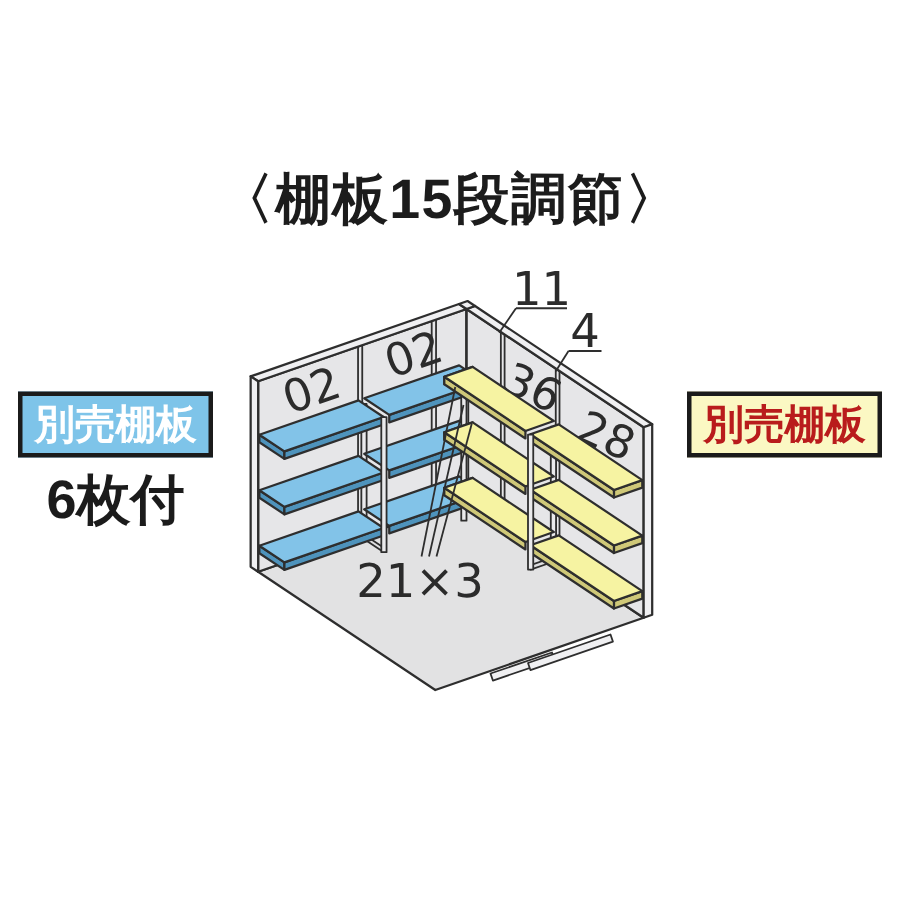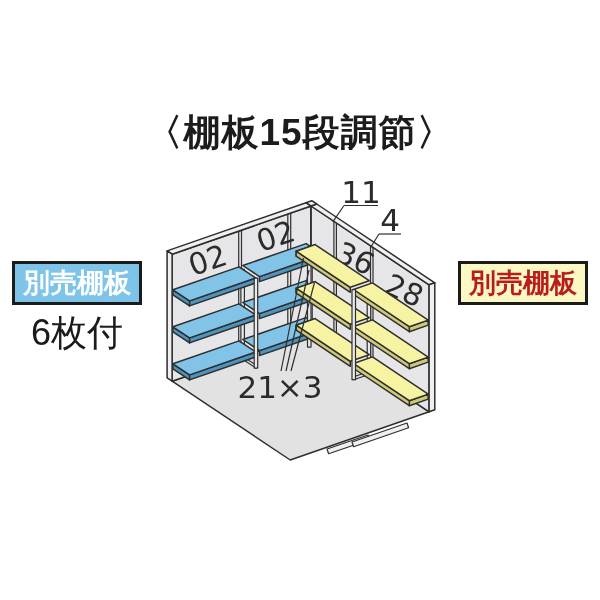--- a/index.html
+++ b/index.html
@@ -6,21 +6,21 @@
   body{width:600px;height:600px;position:relative;overflow:hidden;
        font-family:"Liberation Sans","DejaVu Sans",sans-serif;}
   .stage{position:absolute;inset:0;}
   .title{position:absolute;left:0;top:108px;width:600px;text-align:center;
          font-size:37px;font-weight:bold;color:#1c1c1c;letter-spacing:1px;}
   .tagbox{position:absolute;width:124px;height:38px;border:3px solid #1b1b1b;
           text-align:center;line-height:38px;font-size:27px;font-weight:bold;}
   .tag-blue{left:12px;top:261px;background:var(--label_blue_bg,#7ec4e9);color:#ffffff;}
   .tag-yellow{left:458px;top:261px;background:var(--label_yellow_bg,#fbf8c3);color:#b91c1c;}
   .subnote{position:absolute;width:140px;text-align:center;font-size:36px;
-           font-weight:normal;color:#1b1b1b;top:309px;}
+           font-weight:bold;color:#1b1b1b;top:309px;}
   .note-left{left:7px;}
   .note-right{left:456px;}
   svg{position:absolute;inset:0;}
   .ln{stroke:var(--line,#2e2e2e);stroke-width:1.5;stroke-linejoin:round;stroke-linecap:round;}
   .thin{stroke:var(--line,#2e2e2e);stroke-width:1.2;stroke-linejoin:round;fill:none;}
   .wall{fill:var(--wall,#e6e6e8);}
   .walltop{fill:#f0f0f2;}
   .floor{fill:var(--floor,#e2e2e3);}
   .post{fill:#eaeaec;}
   .rail{fill:#dedee0;}

